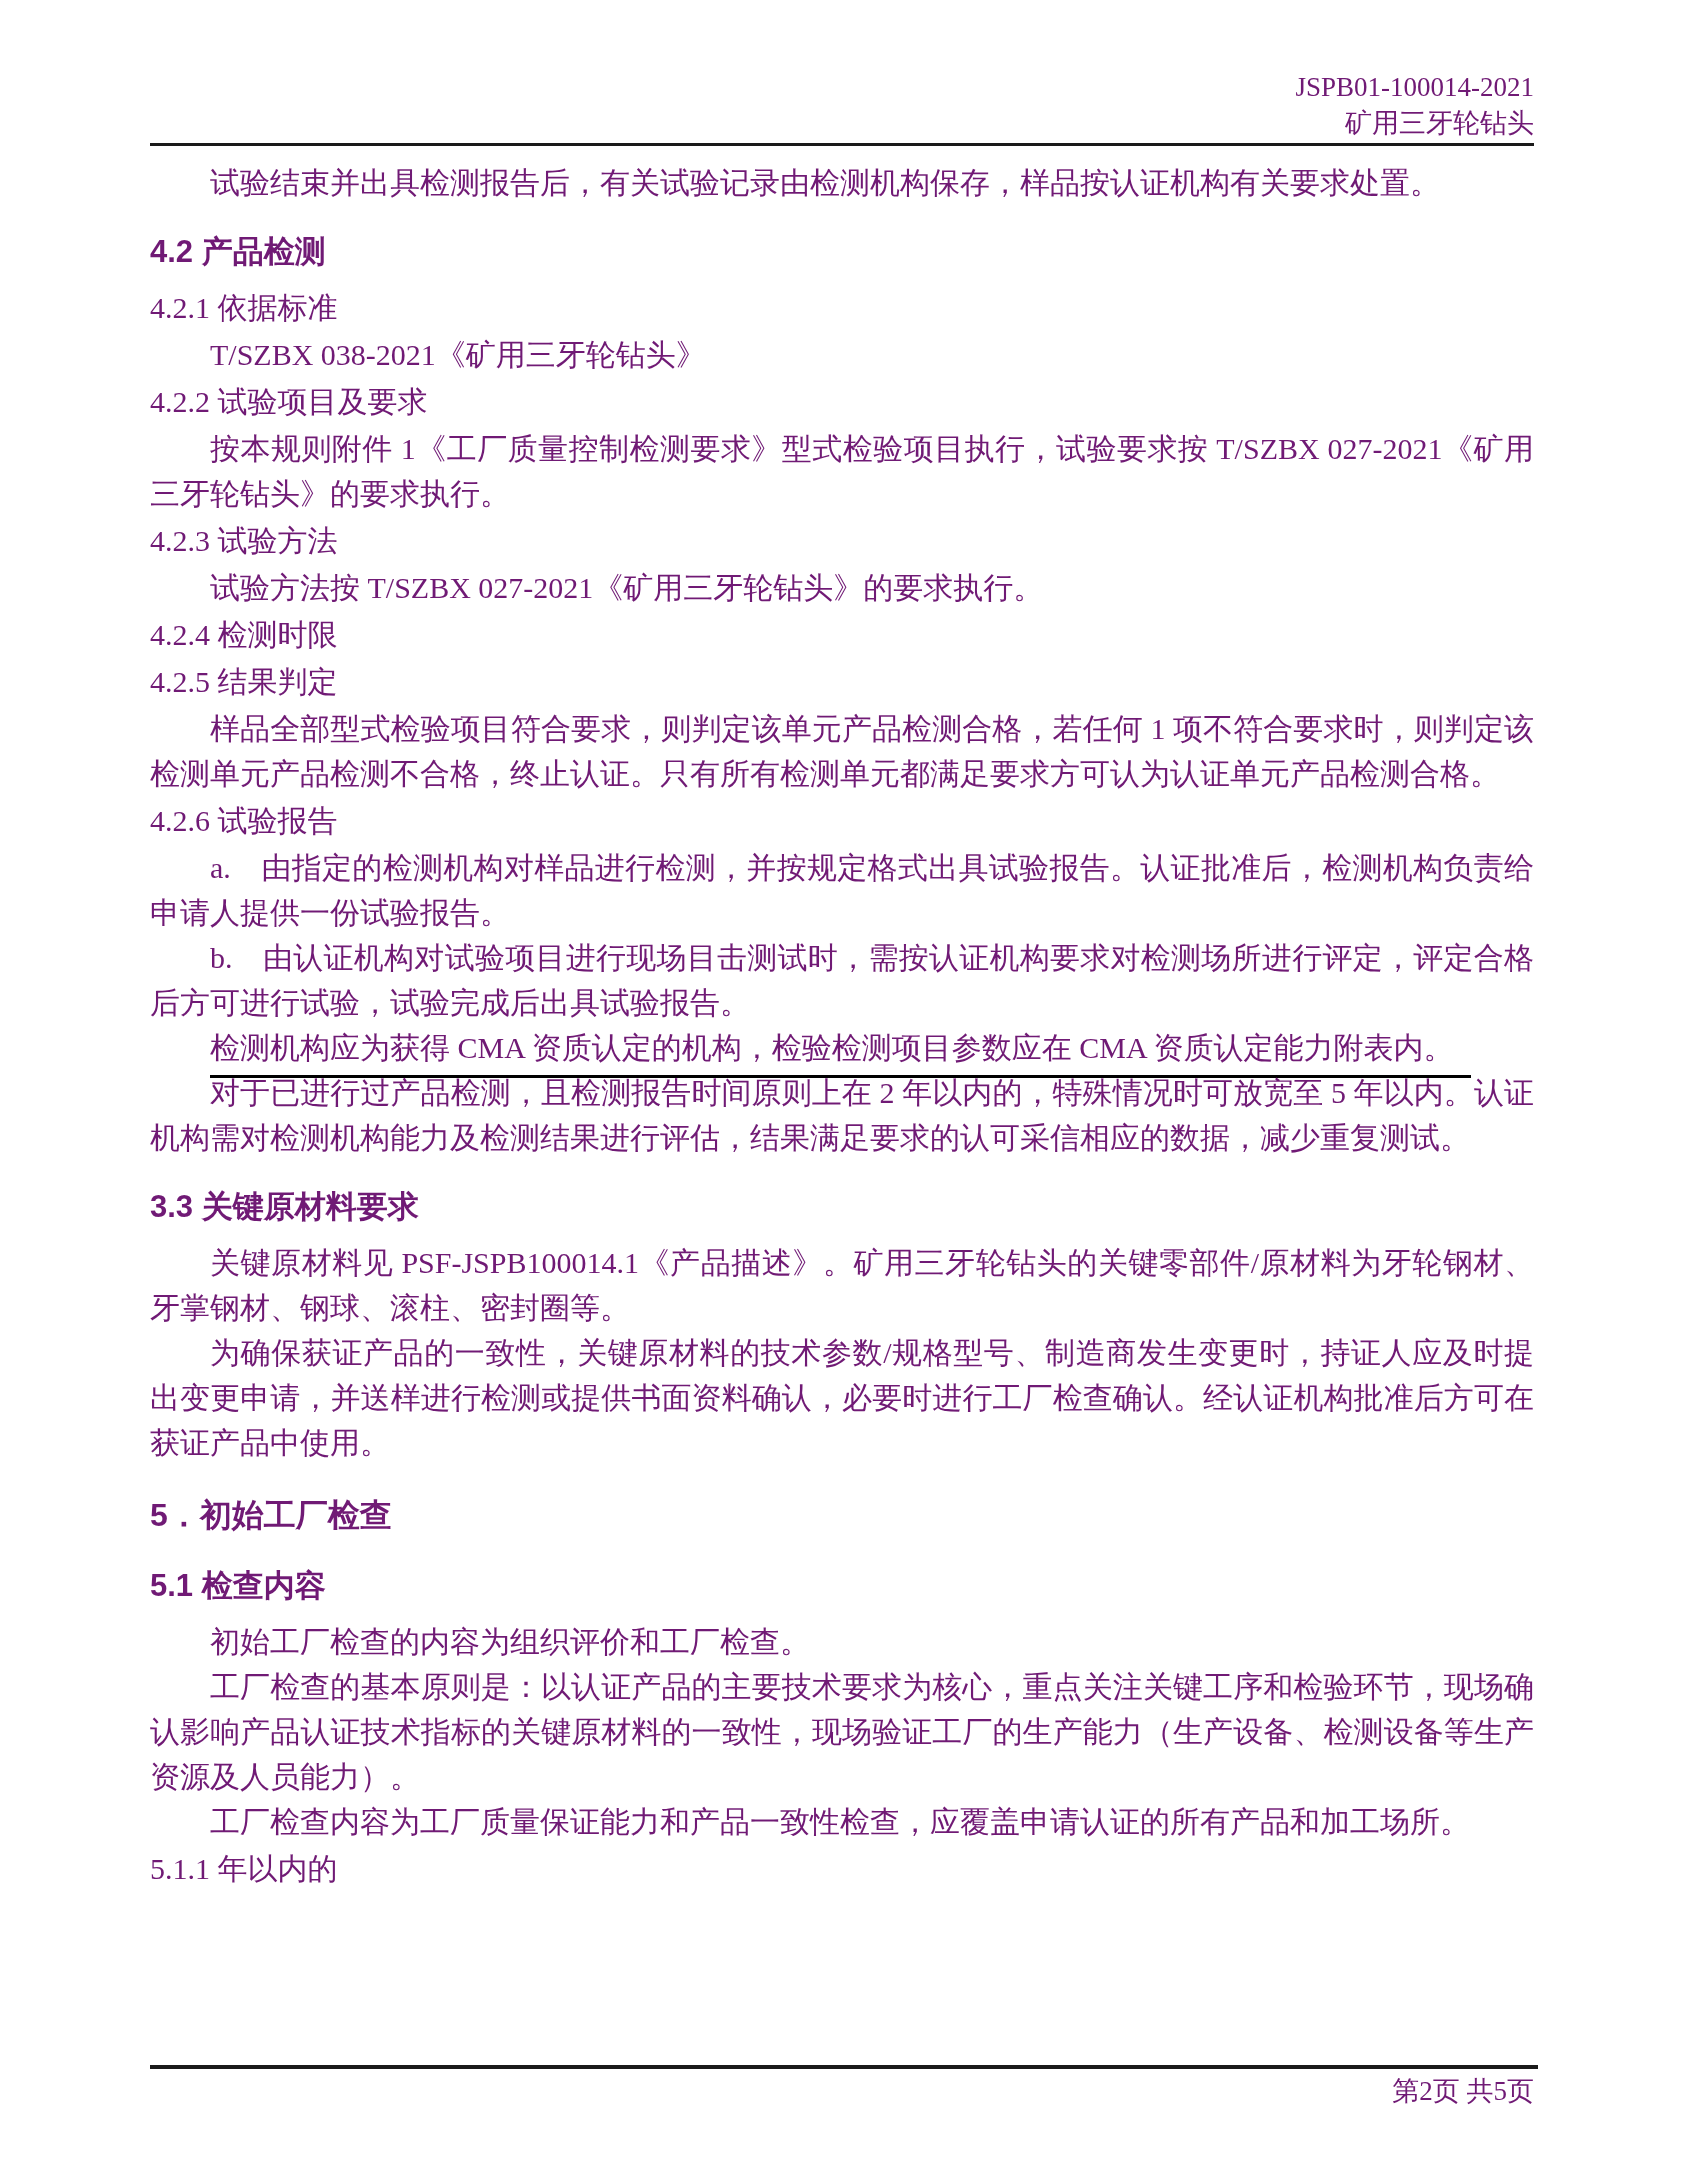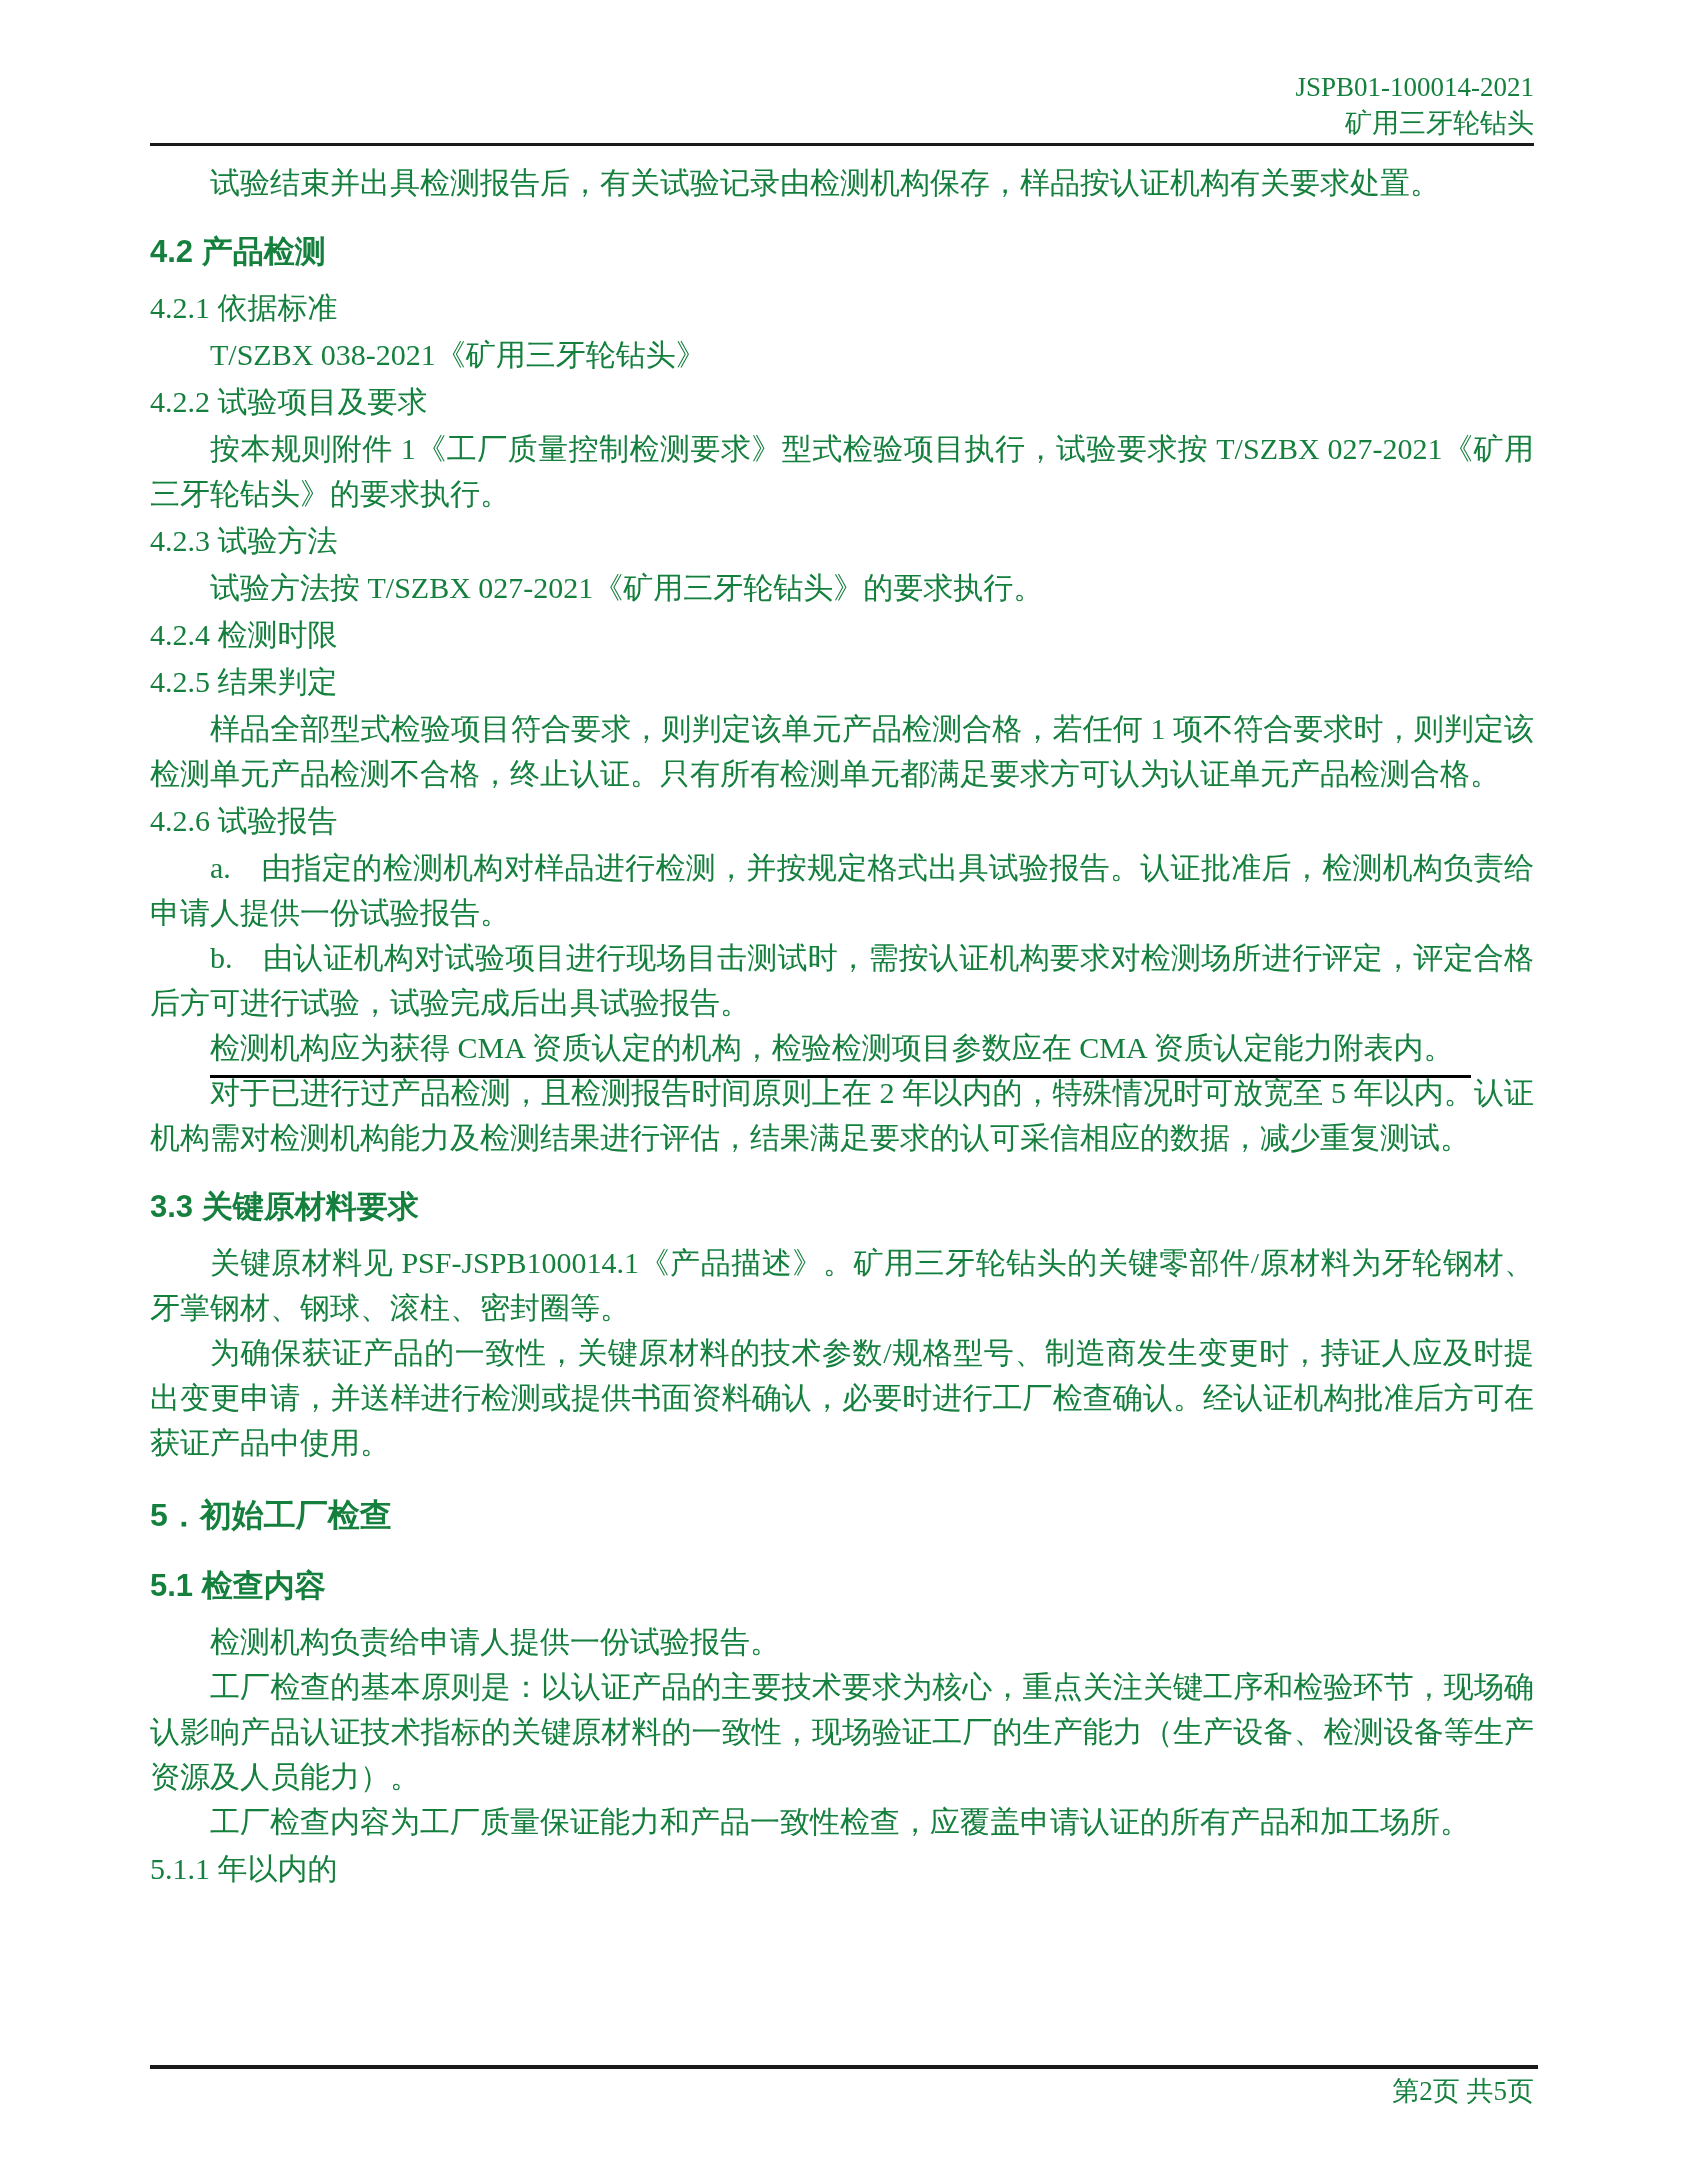--- a/index.html
+++ b/index.html
@@ -3,21 +3,21 @@
 <meta charset="utf-8">
 <style>
   * { box-sizing: border-box; }
   html, body { margin: 0; padding: 0; background: #9c9c9c; }
   .page {
     position: relative;
     width: 1683px;
     height: 2178px;
     margin: 0 auto;
     background: #ffffff;
-    color: #15803d;
+    color: #701a75;
     font-family: "Liberation Serif", "DejaVu Serif", serif;
     overflow: hidden;
   }
   .header-block {
     position: absolute;
     top: 69px;
     right: 149px;
     text-align: right;
     font-size: 27px;
     line-height: 36px;
@@ -110,21 +110,21 @@
     <p class="h3">4.2.6 试验报告</p>
     <p class="p">a.　由指定的检测机构对样品进行检测，并按规定格式出具试验报告。认证批准后，检测机构负责给申请人提供一份试验报告。</p>
     <p class="p">b.　由认证机构对试验项目进行现场目击测试时，需按认证机构要求对检测场所进行评定，评定合格后方可进行试验，试验完成后出具试验报告。</p>
     <p class="p"><span class="ul">检测机构应为获得 CMA 资质认定的机构，检验检测项目参数应在 CMA 资质认定能力附表内。</span></p>
     <p class="p">对于已进行过产品检测，且检测报告时间原则上在 2 年以内的，特殊情况时可放宽至 5 年以内。认证机构需对检测机构能力及检测结果进行评估，结果满足要求的认可采信相应的数据，减少重复测试。</p>
     <p class="h2">3.3 关键原材料要求</p>
     <p class="p">关键原材料见 PSF-JSPB100014.1《产品描述》。矿用三牙轮钻头的关键零部件/原材料为牙轮钢材、牙掌钢材、钢球、滚柱、密封圈等。</p>
     <p class="p">为确保获证产品的一致性，关键原材料的技术参数/规格型号、制造商发生变更时，持证人应及时提出变更申请，并送样进行检测或提供书面资料确认，必要时进行工厂检查确认。经认证机构批准后方可在获证产品中使用。</p>
     <p class="sec">5．初始工厂检查</p>
     <p class="h2">5.1 检查内容</p>
-    <p class="p">检测机构负责给申请人提供一份试验报告。</p>
+    <p class="p">初始工厂检查的内容为组织评价和工厂检查。</p>
     <p class="p">工厂检查的基本原则是：以认证产品的主要技术要求为核心，重点关注关键工序和检验环节，现场确认影响产品认证技术指标的关键原材料的一致性，现场验证工厂的生产能力（生产设备、检测设备等生产资源及人员能力）。</p>
     <p class="p">工厂检查内容为工厂质量保证能力和产品一致性检查，应覆盖申请认证的所有产品和加工场所。</p>
     <p class="h3">5.1.1 年以内的</p>
   </div>
 
   <div class="footer-rule"></div>
   <div class="footer-text">第2页 共5页</div>
 
 </div>
 

